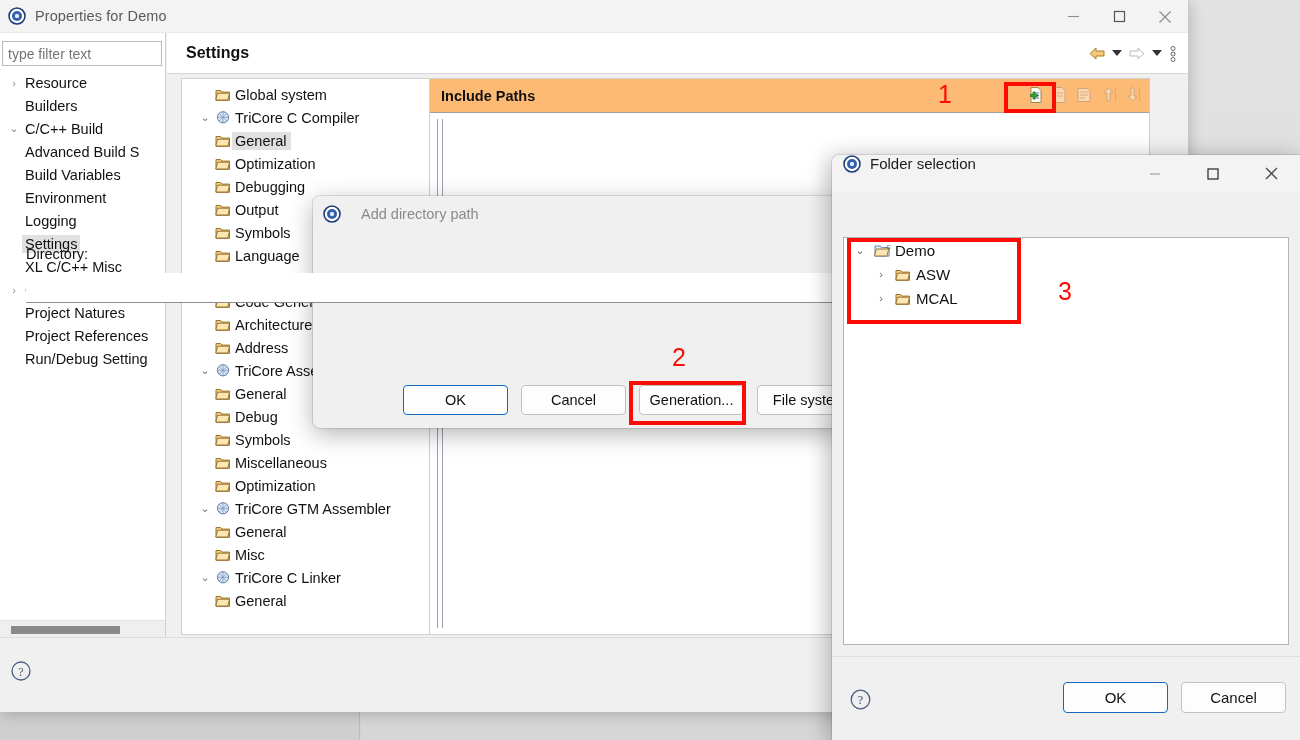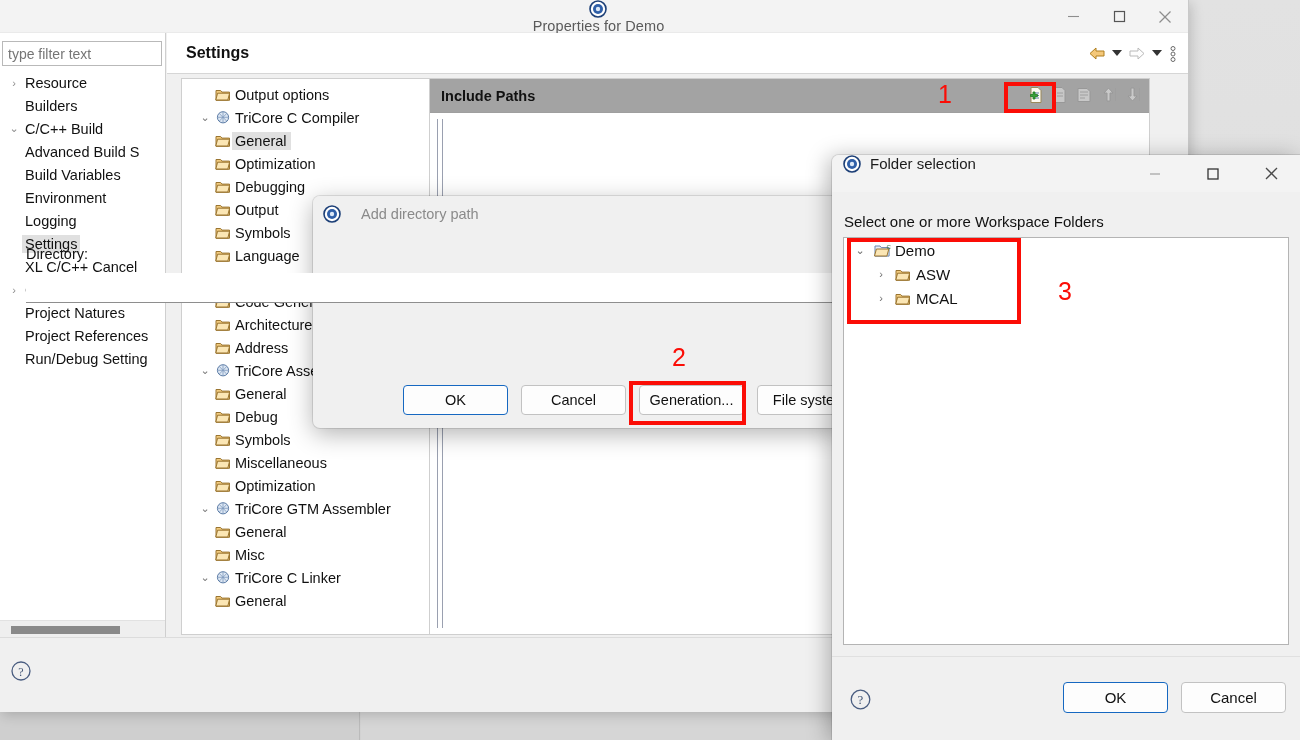--- a/index.html
+++ b/index.html
@@ -32,21 +32,21 @@
   .props-win {
     position: absolute; left: 0; top: 0; width: 1189px; height: 712px;
     background: #f0f0f0;
     border-right: 1px solid #c9c9c9;
     border-bottom: 1px solid #c9c9c9;
     box-shadow: 2px 3px 12px rgba(0,0,0,.18);
   }
   .props-titlebar {
     position: relative; height: 33px; background: #f3f3f3;
     border-bottom: 1px solid #eaeaea;
-    display: flex; align-items: center; flex-direction: column;
+    display: flex; align-items: center;
   }
   .props-title-icon { margin-left: 8px; width: 18px; height: 18px; }
   .props-title-text {
     margin-left: 9px; font-size: 14.5px; color: #5a5a5a; letter-spacing: .1px;
   }
   .win-btns { position: absolute; right: 0; top: 0; height: 33px; display: flex; }
   .win-btn {
     width: 46px; height: 33px; display: flex; align-items: center; justify-content: center;
     color: #8d8d8d;
   }
@@ -122,21 +122,21 @@
   .ttree-arrow { width: 18px; text-align: center; color: #7a7a7a; font-size: 11px; flex:0 0 18px; }
   .ttree-ico { width: 18px; flex: 0 0 18px; display:flex; align-items:center; justify-content:center; }
   .ttree-lbl { padding: 1px 4px 1px 3px; }
   .ttree-item.selected .ttree-lbl { background: #e0e0e0; }
   .lvl0 { padding-left: 14px; }
   .lvl1 { padding-left: 32px; }
 
   .opt-col { flex: 1; position: relative; background: #fff; }
   .opt-group-head {
     height: 34px; display: flex; align-items: center; position: relative;
-    background: #a3a3a3; border-bottom: 1px solid #9f9f9f; text-align: right;
+    background: #fdba74; border-bottom: 1px solid #9f9f9f; text-align: right;
   }
   .opt-group-title { margin-left: 11px; font-size: 14.5px; font-weight: bold; color: #111; }
   .opt-tools { position: absolute; right: 6px; top: 4px; display: flex; align-items: center; gap: 2px; }
   .opt-ic { width: 22px; height: 24px; display:flex; align-items:center; justify-content:center; }
   .opt-list { position: absolute; left: 7px; right: 7px; top: 40px; bottom: 6px;
               background: #fff; border-left: 1px solid #9aa0b0; }
   .opt-list::before {
     content:""; position:absolute; left:4px; top:0; bottom:0; width:1px; background:#9aa0b0;
   }
 
@@ -294,21 +294,21 @@
             <div class="nav-item indent1">
               <span class="nav-label">Environment</span>
             </div>
             <div class="nav-item indent1">
               <span class="nav-label">Logging</span>
             </div>
             <div class="nav-item indent1 selected">
               <span class="nav-label">Settings</span>
             </div>
             <div class="nav-item indent1">
-              <span class="nav-label">XL C/C++ Cancel</span>
+              <span class="nav-label">XL C/C++ Misc</span>
             </div>
             <div class="nav-item">
               <span class="nav-arrow">›</span>
               <span class="nav-label">C/C++ General</span>
             </div>
             <div class="nav-item">
               <span class="nav-arrow"></span>
               <span class="nav-label">Project Natures</span>
             </div>
             <div class="nav-item">
@@ -363,21 +363,21 @@
           <div class="tab-panel">
 
             <div class="tree-col" id="tool-tree">
                 <div class="ttree-item lvl1">
                   <span class="ttree-ico">
                     <svg width="16" height="15" viewBox="0 0 16 15">
                       <path d="M1 3.5 h4.6 l1.3 1.6 h7.6 v8.2 h-13.5 z" fill="#f2cb7e" stroke="#9a7530" stroke-width="1"></path>
                       <path d="M2.6 6.2 h12 l-1.8 6.8 h-12 z" fill="#fbe6b4" stroke="#9a7530" stroke-width="1"></path>
                     </svg>
                   </span>
-                  <span class="ttree-lbl">Output options</span>
+                  <span class="ttree-lbl">Global system</span>
                 </div>
                 <div class="ttree-item lvl0">
                   <span class="ttree-arrow">⌄</span>
                   <span class="ttree-ico">
                     <svg width="16" height="15" viewBox="0 0 16 15">
                       <circle cx="8" cy="7.3" r="5.6" fill="#dde7f3" stroke="#5b7ba5" stroke-width="1"></circle>
                       <path d="M3 7.3 h10 M8 2 v10.5 M4.4 3.6 L11.6 11 M11.6 3.6 L4.4 11" stroke="#7d99bd" stroke-width=".8"></path>
                     </svg>
                   </span>
                   <span class="ttree-lbl">TriCore C Compiler</span>
@@ -679,21 +679,20 @@
         </div>
         <div class="folder-winbtn close">
           <svg width="15" height="15" viewBox="0 0 15 15">
               <line x1="2" y1="2" x2="13" y2="13" stroke="currentColor" stroke-width="1.3"></line>
               <line x1="13" y1="2" x2="2" y2="13" stroke="currentColor" stroke-width="1.3"></line>
             </svg>
         </div>
       </div>
     </div>
 
-    <div class="folder-prompt">Select one or more Workspace Folders</div>
 
     <div class="folder-tree" id="folder-tree">
         <div class="ftree-item depth0">
           <span class="ftree-arrow">⌄</span>
           <span class="ftree-ico">
             <svg width="17" height="15" viewBox="0 0 17 15">
               <path d="M1 3 h5 l1.3 1.6 h7.8 v8.5 h-14.1 z" fill="#e8eef7" stroke="#6a86ad" stroke-width="1"></path>
               <path d="M2.4 6 h12.4 l-1.9 7 h-12.4 z" fill="#fbe6b4" stroke="#9a7530" stroke-width="1"></path>
               <text x="12.5" y="5.6" font-size="6" fill="#2f6b2f" font-family="Liberation Sans, sans-serif">C</text>
             </svg>

